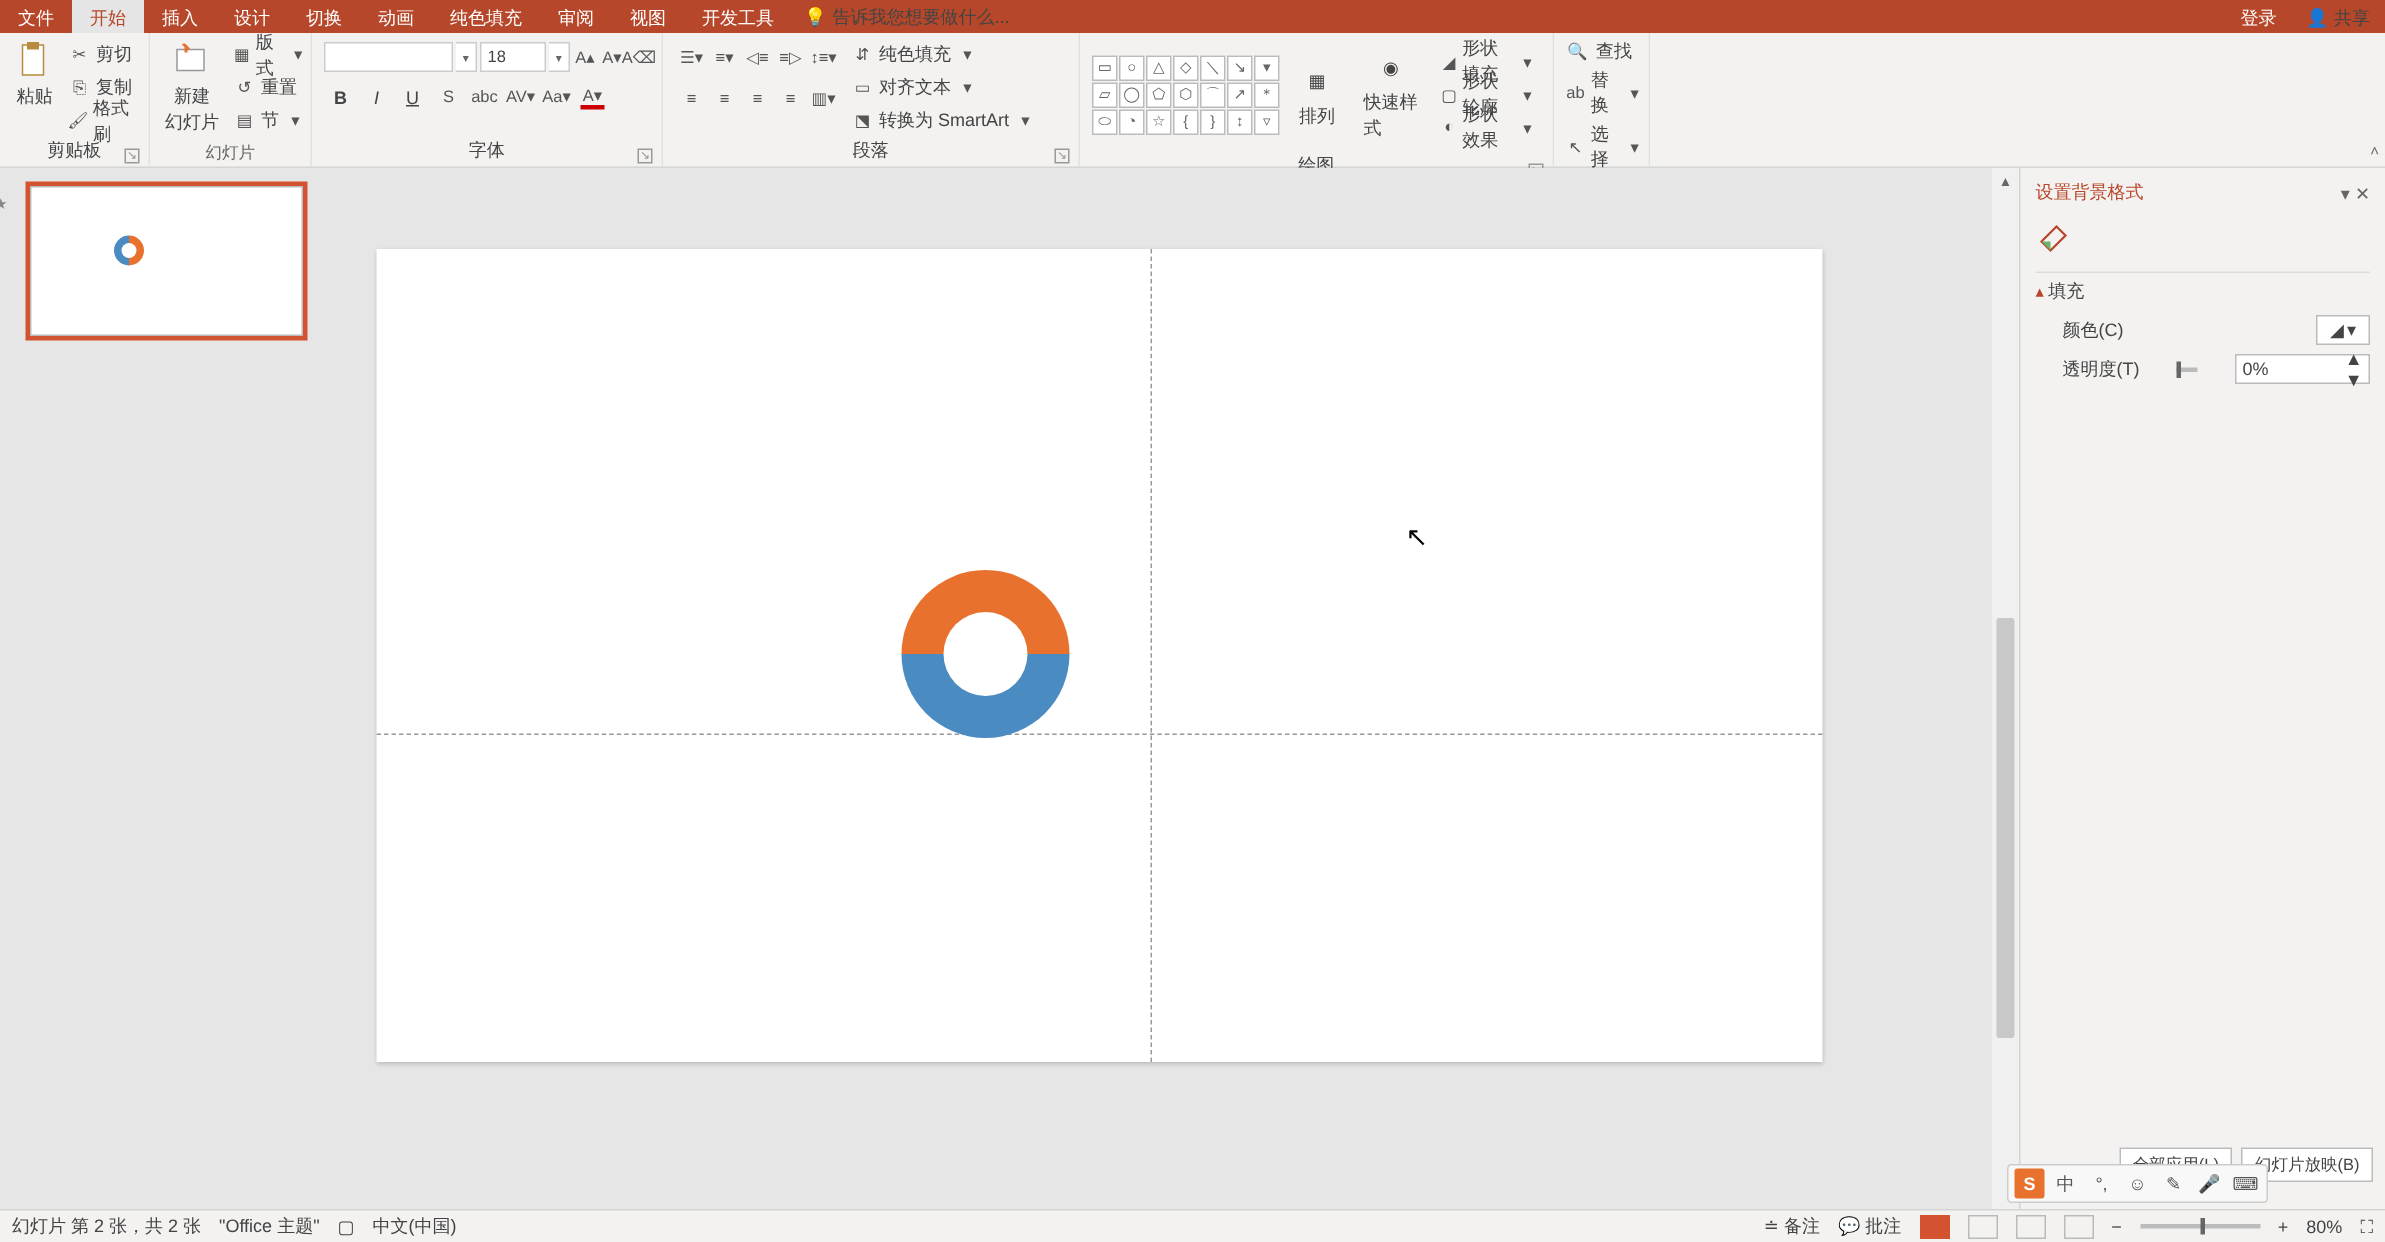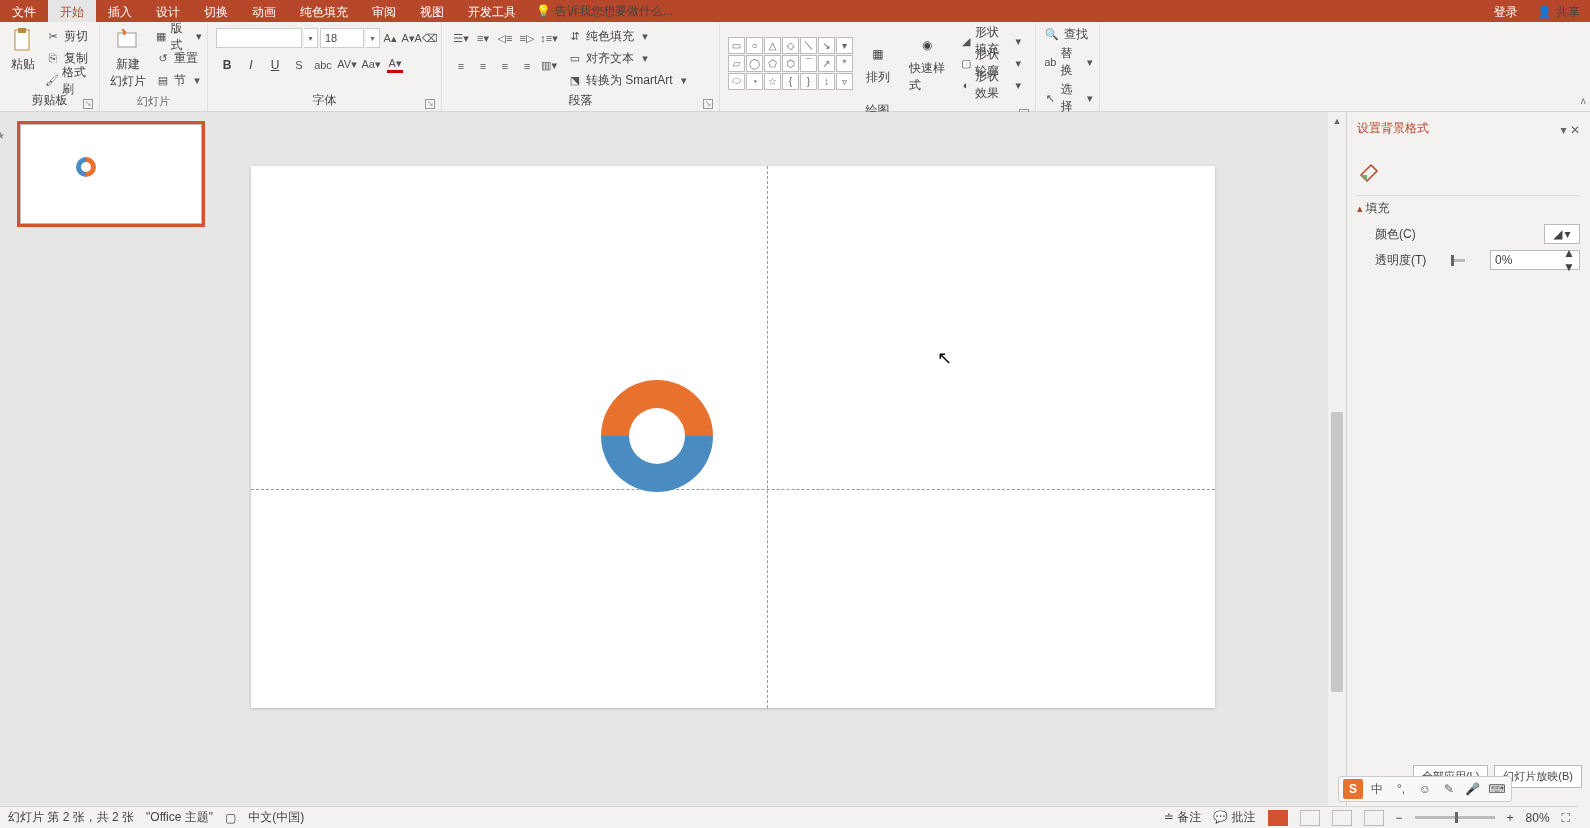--- a/index.html
+++ b/index.html
@@ -44,33 +44,33 @@
 .guide-v{position:absolute;top:0;bottom:0;left:516px;border-left:1px dashed #999}
 .guide-h{position:absolute;left:0;right:0;top:323px;border-top:1px dashed #999}
 .bigring{position:absolute;left:350px;top:214px;width:112px;height:112px;border-radius:50%;background:conic-gradient(from 270deg,#e8712e 0 180deg,#4a8bc2 180deg 360deg)}
 .bigring::after{content:"";position:absolute;inset:28px;background:#fff;border-radius:50%}
 .cursor{position:absolute;left:720px;top:235px;font-size:18px;color:#000}
 .vscroll{position:absolute;right:0;top:0;bottom:0;width:18px;background:#f0f0f0;display:flex;flex-direction:column}
 .vscroll .arr{height:18px;display:flex;align-items:center;justify-content:center;font-size:9px;color:#666;cursor:pointer}
 .vscroll .track{flex:1}
 .vscroll .thumb-bar{position:absolute;right:3px;top:300px;width:12px;height:280px;background:#c8c8c8;border-radius:2px}
 .sidepanel{width:244px;background:#f3f2f1;border-left:1px solid #d4d4d4;padding:8px 10px}
-.sidepanel .hdr{display:flex;justify-content:space-between;align-items:flex-end;margin-bottom:24px}
+.sidepanel .hdr{display:flex;justify-content:space-between;align-items:center;margin-bottom:10px}
 .sidepanel .hdr .ttl{color:#b7472a;font-size:12px}
 .fillico{width:24px;height:24px;margin-bottom:10px}
 .section-hdr{color:#b7472a;font-size:11px;cursor:pointer;padding:4px 0;border-top:1px solid #ddd;margin-top:4px}
 .radios{padding:4px 0 4px 18px;display:flex;flex-direction:column;gap:6px}
 .radios label{display:flex;align-items:center;gap:6px;font-size:11px;color:#444;cursor:pointer}
 .ctrlrow{display:flex;align-items:center;justify-content:space-between;padding:3px 0 3px 18px;font-size:11px}
 .colorbtn{width:36px;height:20px;border:1px solid #bbb;background:#fff;display:flex;align-items:center;justify-content:center;gap:2px;cursor:pointer}
 .spin{width:90px;height:20px;border:1px solid #bbb;background:#fff;display:flex;align-items:center;padding:0 4px;justify-content:space-between}
 .spin .ar{display:flex;flex-direction:column;font-size:6px;color:#666}
 .bottom-note{position:absolute;right:8px;bottom:40px;display:flex;gap:6px}
 .bottom-note .btn{background:#fff;border:1px solid #bbb;padding:3px 8px;font-size:11px;cursor:pointer}
-.status{position:absolute;left:0;right:12px;bottom:0;height:22px;background:#f3f2f1;border-top:1px solid #d4d4d4;display:flex;align-items:center;padding:0 8px;gap:12px;font-size:11px;color:#555}
+.status{position:absolute;left:0;right:0;bottom:0;height:22px;background:#f3f2f1;border-top:1px solid #d4d4d4;display:flex;align-items:center;padding:0 8px;gap:12px;font-size:11px;color:#555}
 .status .spacer{flex:1}
 .status .viewbtn{width:20px;height:16px;border:1px solid #bbb;cursor:pointer}
 .status .viewbtn.act{background:#d35230;border-color:#d35230}
 .zoom-slider{width:80px;height:3px;background:#bbb;position:relative}
 .zoom-slider .h{position:absolute;left:40px;top:-4px;width:3px;height:11px;background:#666}
 .ime{position:absolute;right:78px;bottom:26px;display:flex;gap:4px;align-items:center;background:#f8f8f8;border:1px solid #ccc;padding:2px 4px;border-radius:3px}
 .ime .i{width:20px;height:20px;display:flex;align-items:center;justify-content:center;font-size:12px;cursor:pointer;color:#555}
 .ime .logo{background:#e8712e;color:#fff;font-weight:bold;border-radius:2px}
 .ribbon .collapse{position:absolute;right:4px;bottom:4px;font-size:10px;color:#666;cursor:pointer}
 </style>

